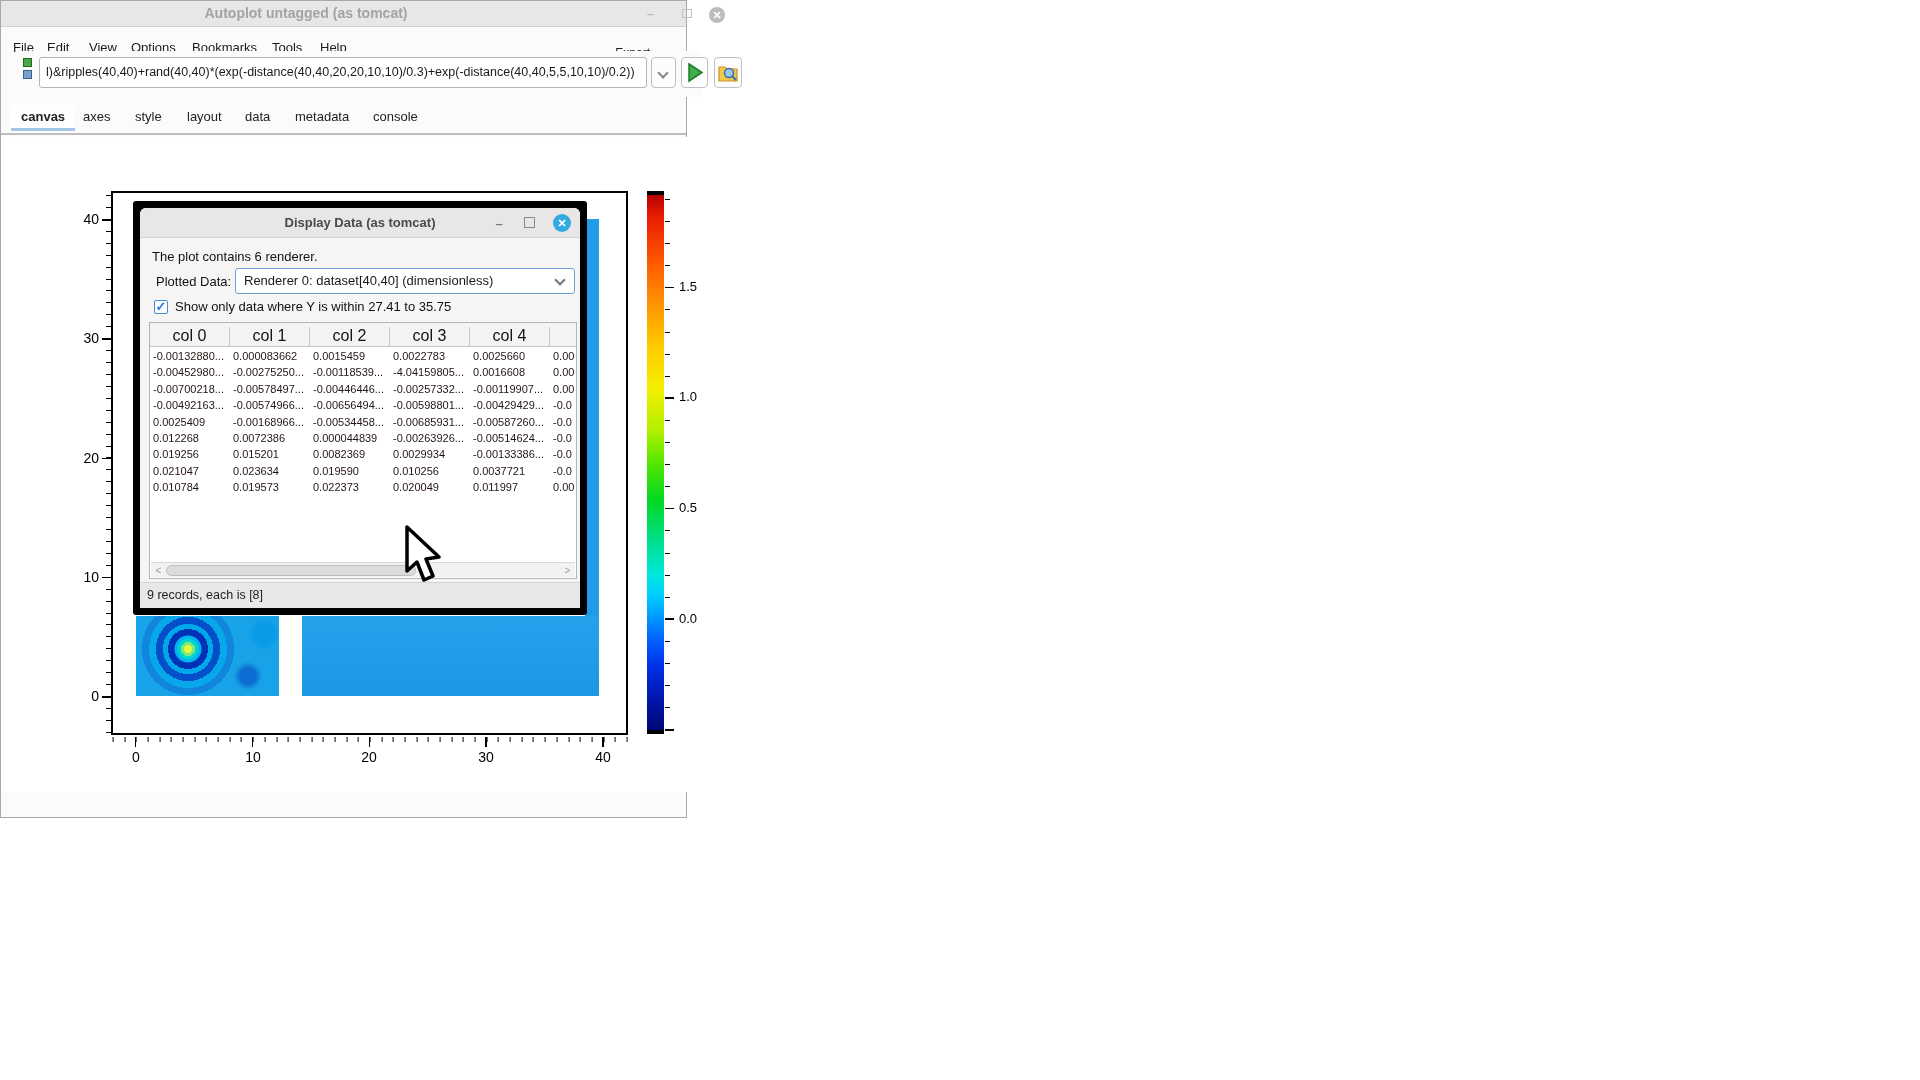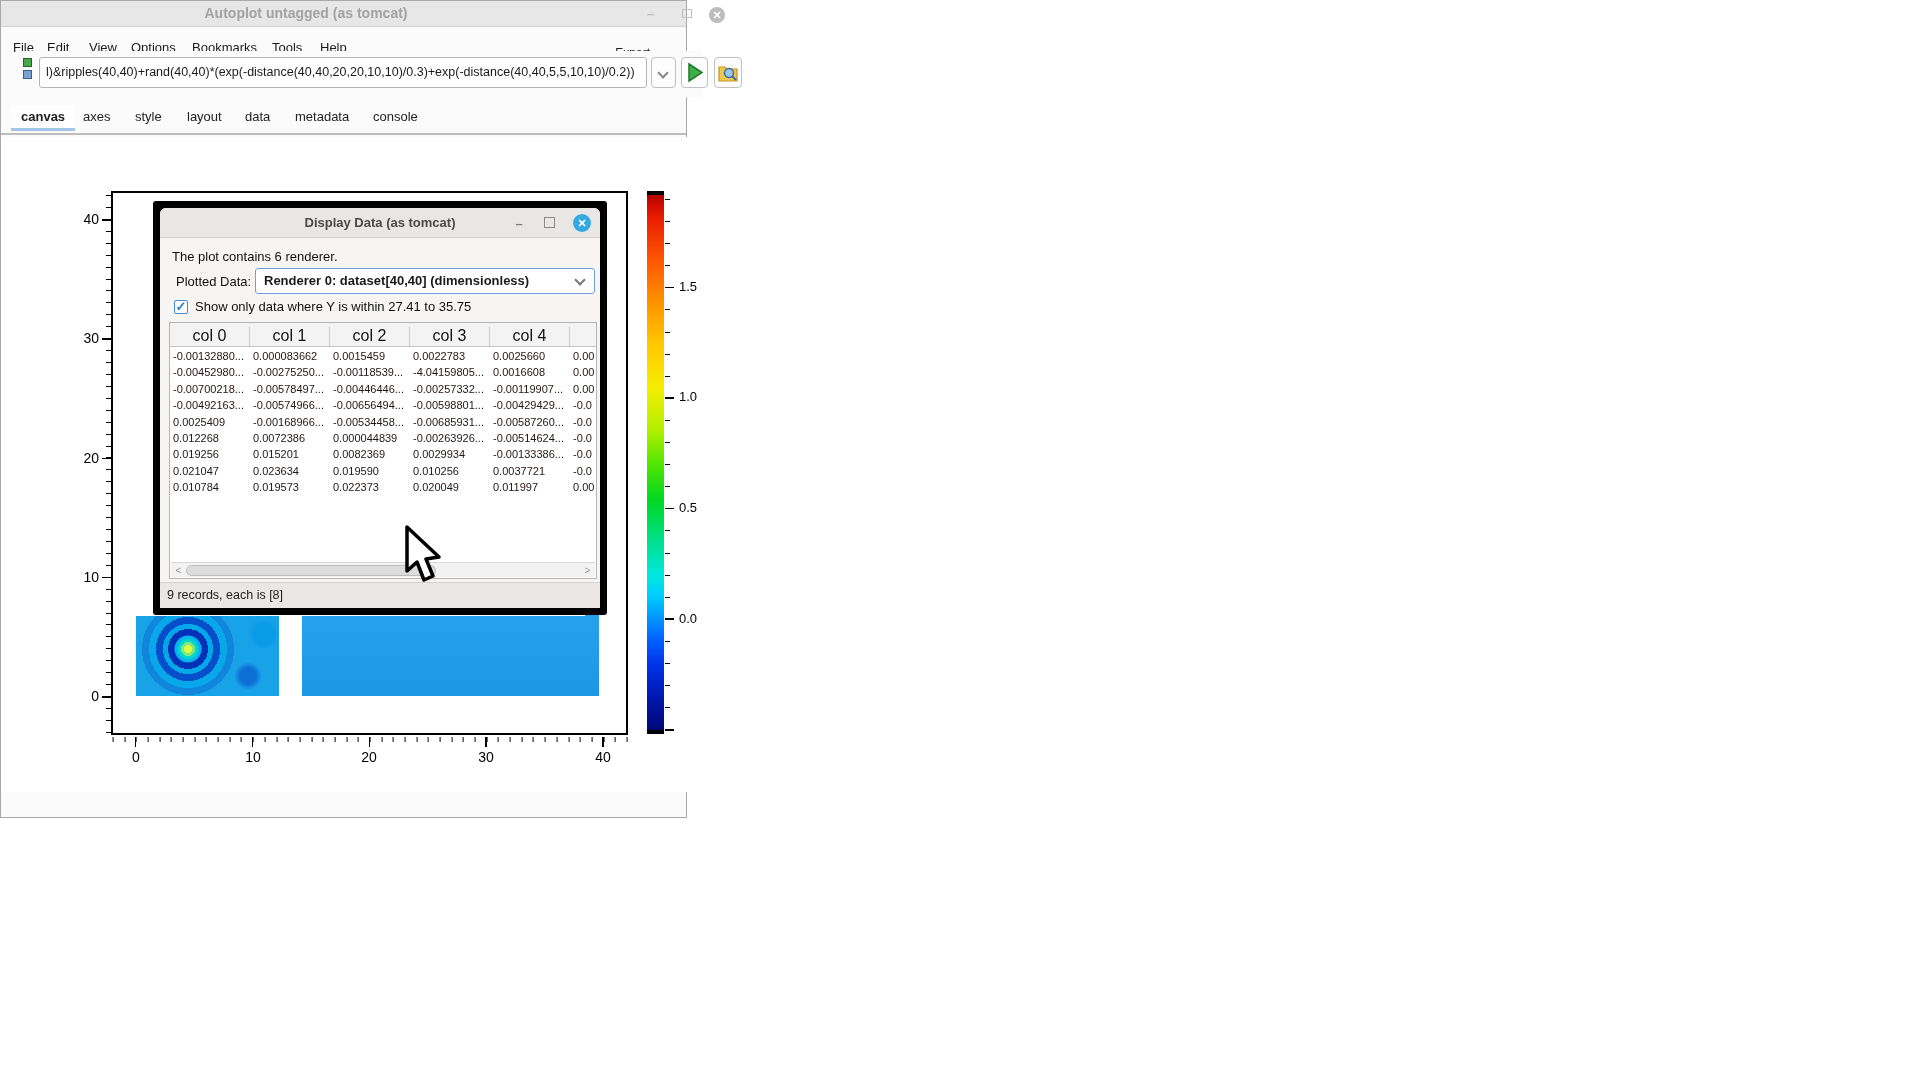--- a/index.html
+++ b/index.html
@@ -91,36 +91,36 @@
   .cbtick-minor { position:absolute; left:664px; top:190px; width:5px; height:543px;
     background:repeating-linear-gradient(180deg,#000 0 1px,transparent 1px 22.1px);
     background-position:0 8px; }
   .cbtick-major { position:absolute; left:664px; top:190px; width:9px; height:543px;
     background:repeating-linear-gradient(180deg,#000 0 1.5px,transparent 1.5px 110.5px);
     background-position:0 96px; }
   .cblab { position:absolute; left:678px; width:34px; font-size:13px; color:#000; }
 
   
   .dlg-frame { position:absolute; left:132px; top:200px; width:454px; height:414px;
-    background:#000; border-radius:3px;margin-left:20px; }
+    background:#000; border-radius:3px; }
   .dlg { position:absolute; left:7px; top:7px; width:440px; height:400px;
     background:#f6f5f4; border-radius:6px 6px 0 0; overflow:hidden; }
   .dlg-titlebar { position:absolute; left:0; top:0; width:100%; height:30px;
     background:#e9e7e5; border-bottom:1px solid #d3d1cf; }
   .dlg-title { position:absolute; left:0; top:7px; width:100%; text-align:center;
     font-weight:bold; font-size:13px; color:#4a4a4a; }
   .dlg-min { position:absolute; left:352px; top:8px; width:14px; color:#7e7e7e; font-size:13px; font-weight:bold; text-align:center;}
   .dlg-max { position:absolute; left:384px; top:9px; width:11px; height:11px; border:1.5px solid #8a8a8a; }
   .dlg-close { position:absolute; left:413px; top:6px; width:18px; height:18px; border-radius:50%;
     background:#34a9e1; color:#fff; font-size:11px; font-weight:bold; text-align:center; line-height:18px; }
   .dlg-line1 { position:absolute; left:12px; top:41px; font-size:13px; color:#111; }
   .dlg-pd-label { position:absolute; left:16px; top:66px; font-size:13px; color:#111; }
   .dlg-combo { position:absolute; left:95px; top:60px; width:340px; height:26px;
     background:#fff; border:1.5px solid #6f9fd8; border-radius:3px;
-    font-size:13px; line-height:23px; padding:0 8px; white-space:nowrap; overflow:hidden;font-weight:bold; }
+    font-size:13px; line-height:23px; padding:0 8px; white-space:nowrap; overflow:hidden; }
   .dlg-combo .caret { left:auto; right:10px; top:7px; border-color:#777; }
   .dlg-check { position:absolute; left:14px; top:92px; width:14px; height:14px;
     background:#fdfdfd; border:1.5px solid #3f8ede; border-radius:2px;
     color:#2f7fd0; font-size:13px; line-height:12px; font-weight:bold; text-align:center; }
   .dlg-check-label { position:absolute; left:35px; top:91px; font-size:13px; color:#111; }
 
   .dlg-table { position:absolute; left:9px; top:114px; width:428px; height:257px;
     background:#fff; border:1px solid #b5b5b5; overflow:hidden; }
   .th-row { position:absolute; left:0; top:0; width:100%; height:24px; background:#f3f3f3;
     border-bottom:1px solid #c4c4c4; }

